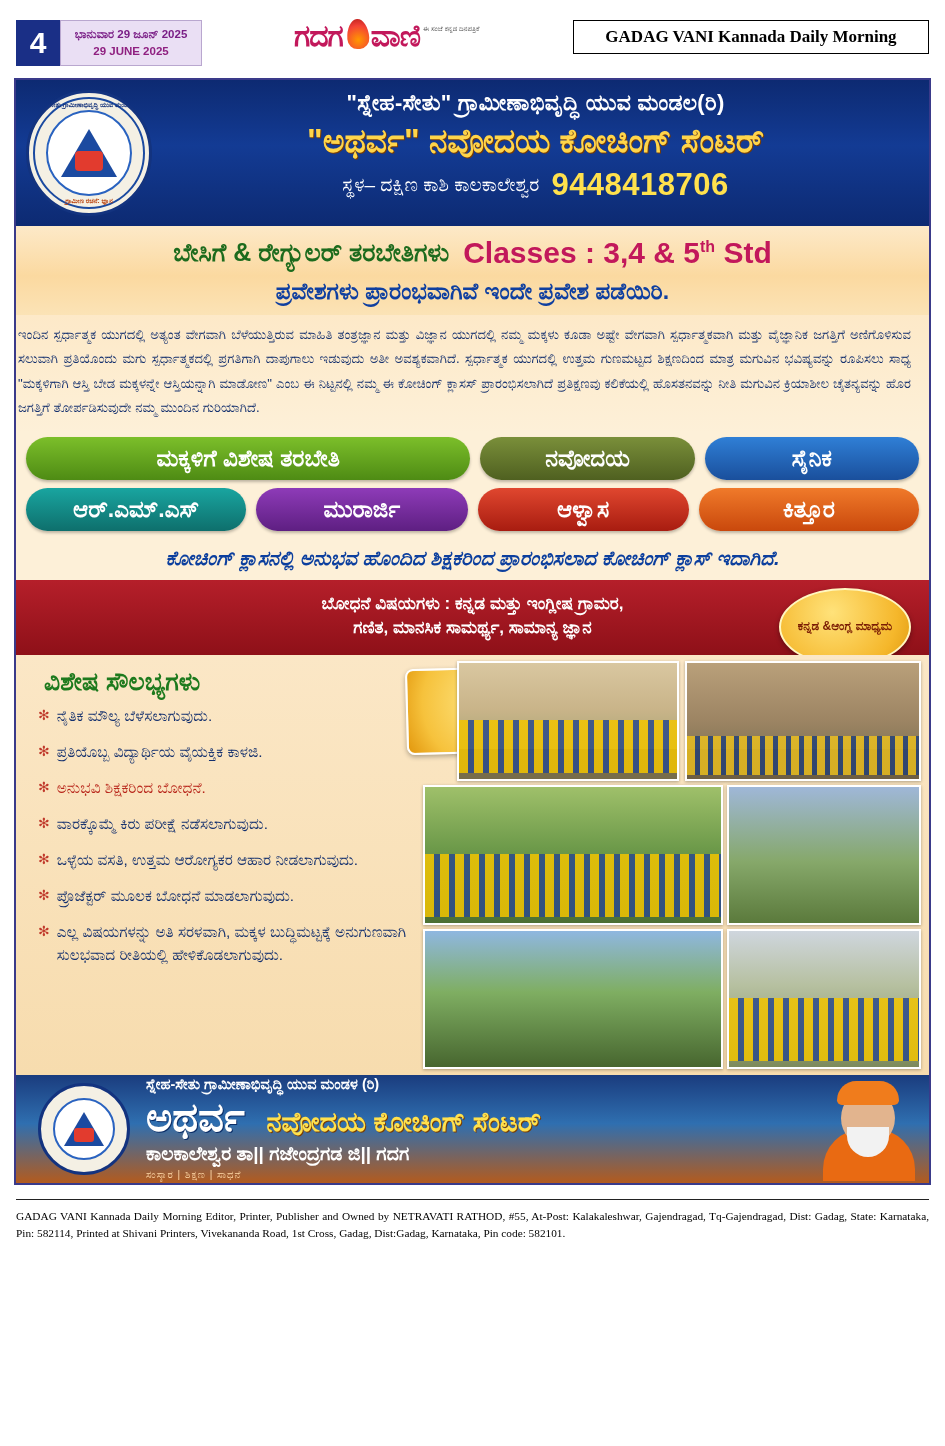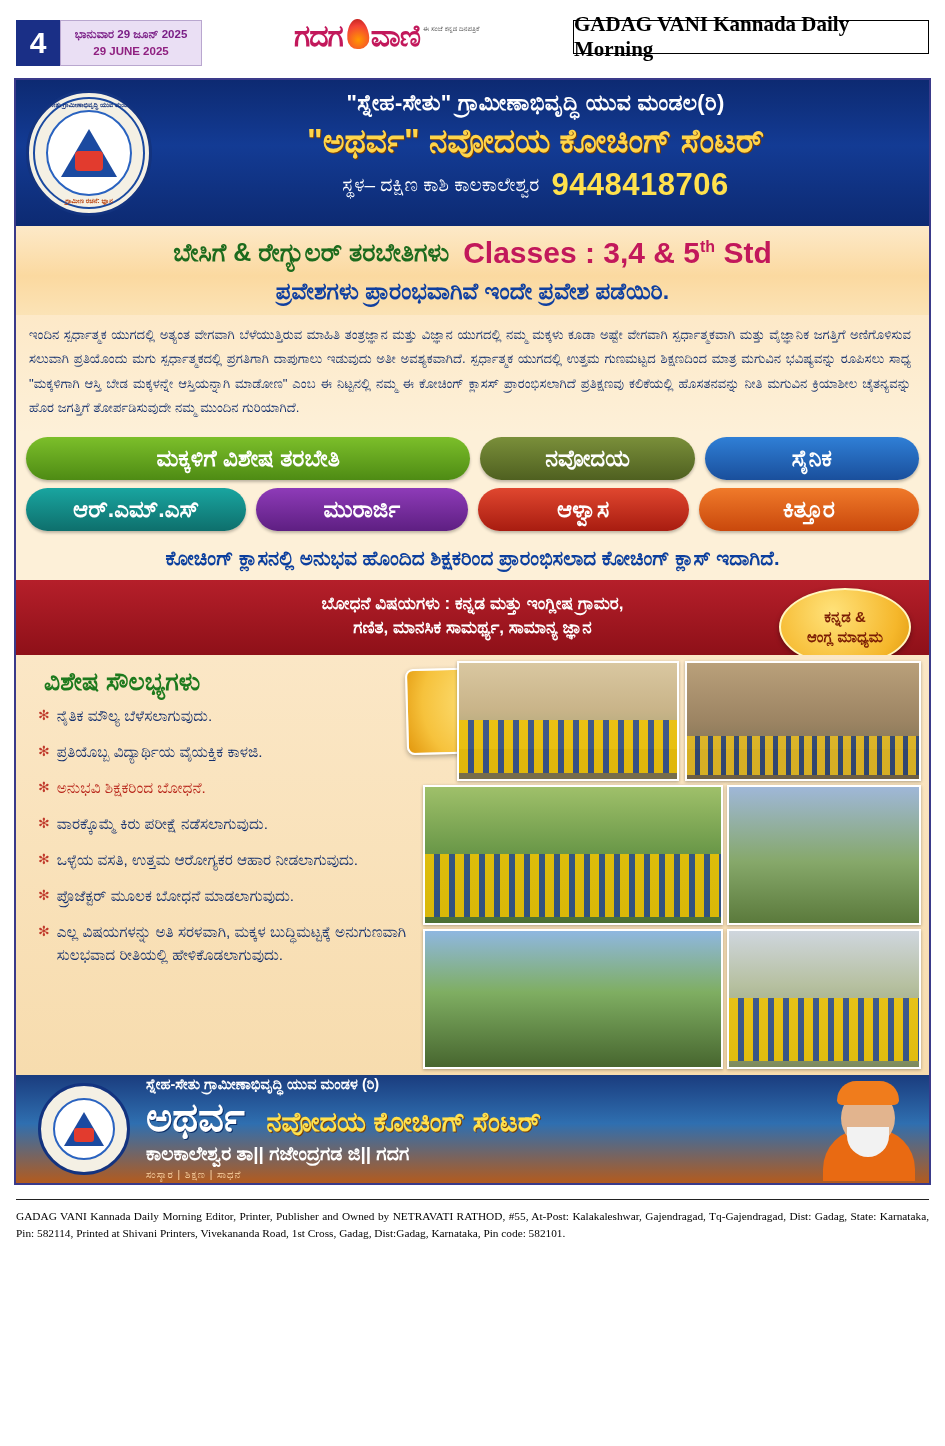--- a/index.html
+++ b/index.html
@@ -68,21 +68,21 @@
   }
   .logo-sub {
     font-size: 7px; color:#444; margin-left:3px; align-self:flex-start; margin-top:6px;
   }
   .paper-title {
     position: absolute; right: 0; top: 6px;
     width: 356px; height: 34px;
     border: 1px solid #000;
     display: flex; align-items: center; justify-content: center;
     font-family: "Liberation Serif", serif;
-    font-size: 21px; font-weight: bold; color:#000;
+    font-size: 17px; font-weight: bold; color:#000;
   }
 
   
   .ad {
     margin: 0 14px;
     border: 2px solid #3a3a8a;
     width: 917px;
     position: relative;
   }
 
@@ -162,21 +162,21 @@
 
   .band-admission {
     background: linear-gradient(180deg,#fbd9a0 0%, #fbe3b6 100%);
     text-align:center; padding: 2px 8px 10px 8px;
     font-size: 23px; font-weight:bold; color:#0f3fa0;
   }
 
   
   .para {
     background: linear-gradient(180deg,#fde9c8 0%, #fdf0d8 100%);
-    padding: 8px 18px 12px 13px;
+    padding: 8px 18px 12px 2px;
     text-align: justify;
     font-size: 13.2px; line-height: 1.85; color:#14306e;
   }
 
   
   .chips-zone { background:#fdf0d8; padding: 4px 10px 6px 10px; }
   .chip-row { display:flex; gap:10px; justify-content:center; margin-bottom:8px; }
   .chip {
     border-radius: 26px;
     color:#fff; font-size: 23px; font-weight:bold;
@@ -188,39 +188,39 @@
   .chip.green { background: linear-gradient(180deg,#7cbf2a,#4e8b14); flex: 1 1 46%; }
   .chip.olive { background: linear-gradient(180deg,#7a8f3a,#4f6020); flex: 0 1 24%; }
   .chip.blue  { background: linear-gradient(180deg,#2f7fd6,#1a4f9c); flex: 0 1 24%; }
   .chip.teal  { background: linear-gradient(180deg,#19a5a0,#0e6f6c); flex: 1 1 25%; }
   .chip.purple{ background: linear-gradient(180deg,#8e3bb8,#5e1f82); flex: 1 1 24%; }
   .chip.orange{ background: linear-gradient(180deg,#f07a2a,#c9480c); flex: 1 1 25%; }
   .chip.red   { background: linear-gradient(180deg,#e0472f,#a81c10); flex: 1 1 24%; }
 
   .chips-note {
     text-align:center; font-size: 20px; font-weight:bold; color:#0c3f9e;
-    padding: 2px 8px 10px 8px; background:#fdf0d8;
+    padding: 2px 8px 10px 8px; background:#fdf0d8;font-style:italic;
   }
 
   
   .band-subjects {
     background: linear-gradient(180deg,#b51f2a 0%, #8e1018 100%);
     color:#fff; position:relative;
     padding: 12px 10px 14px 10px;
     text-align:center;
   }
   .subj-line { font-size: 17px; font-weight:bold; color:#ffffff; line-height:1.45; }
   .medium-badge {
     position:absolute; right: 18px; top: 8px;
     width: 132px; height: 78px;
     border-radius: 50%;
     background: radial-gradient(circle at 40% 30%, #ffe27a, #f5b72b 70%, #e09a10 100%);
     border: 2px solid #fff7c0;
-    display:flex; flex-direction:column; align-items:center; justify-content:center;
-    color:#7a1c04; font-size: 15px; font-weight:bold; line-height:1.3;
+    display:flex; flex-direction:row; align-items:center; justify-content:center;
+    color:#7a1c04; font-size: 12px; font-weight:bold; line-height:1.3;
     box-shadow: 0 2px 5px rgba(0,0,0,.35);
   }
 
   
   .features {
     background: linear-gradient(180deg,#fbe7c6 0%, #f7dcae 100%);
     position: relative;
     padding: 10px 0 6px 0;
     min-height: 420px;
   }

